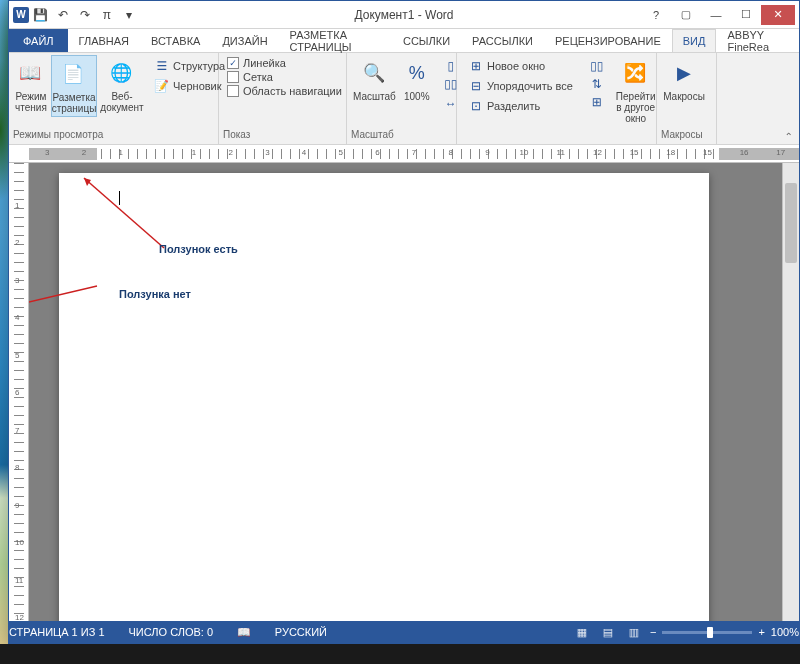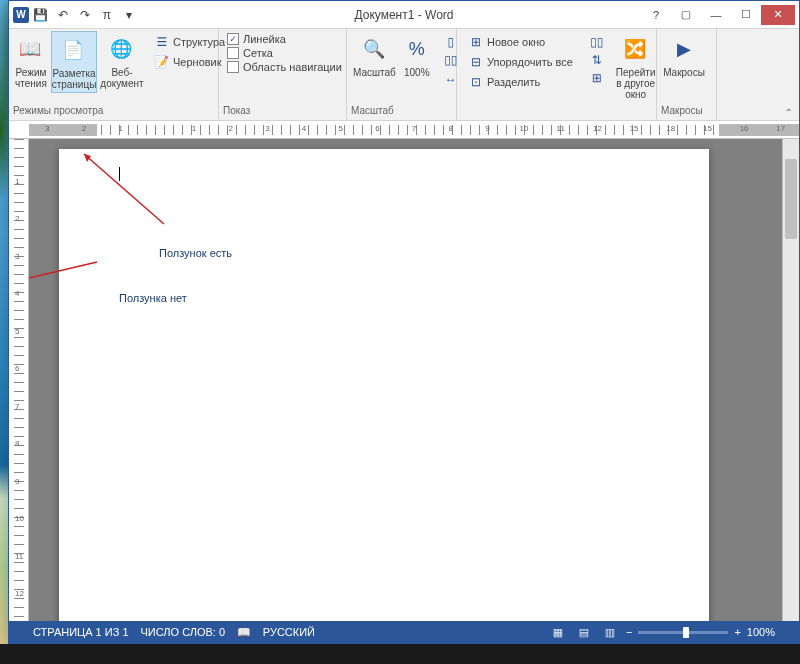--- a/index.html
+++ b/index.html
@@ -39,25 +39,25 @@
 .ruler-nums { position:absolute; left:20px; right:0; top:3px; display:flex; font-size:8px; }
 .ruler-nums span { width:37.5px; text-align:center; }
 .document-area { flex:1; display:flex; background:#808080; overflow:hidden; position:relative; }
 .ruler-v { width:20px; background:#fff; border-right:1px solid #c0c0c0; position:relative; }
 .ruler-v::before { content:''; position:absolute; top:0; bottom:0; left:5px; width:10px; background: repeating-linear-gradient(180deg, #888 0, #888 1px, transparent 1px, transparent 9px); }
 .ruler-v-nums { position:absolute; left:6px; top:0; font-size:8px; color:#666; display:flex; flex-direction:column; }
 .ruler-v-nums span { height:37.5px; }
 .page-wrap { flex:1; overflow:auto; padding:10px 30px; }
 .page { width:650px; min-height:800px; background:#fff; box-shadow: 0 2px 8px rgba(0,0,0,0.4); padding:18px 60px; position:relative; }
 .cursor-line { width:1px; height:14px; background:#000; }
-.annotation { position:absolute; font-size:11px; color:#1a3c6e; font-weight:400;margin-top:28px; }
+.annotation { position:absolute; font-size:11px; color:#1a3c6e; font-weight:700; }
 .arrow { position:absolute; pointer-events:none; }
 .scrollbar-v { position:absolute; right:0; top:0; bottom:0; width:17px; background:#e8e8e8; border-left:1px solid #c0c0c0; }
 .scrollbar-v .thumb { position:absolute; left:2px; right:2px; top:20px; height:80px; background:#c0c0c0; border-radius:2px; }
-.statusbar { height:22px; background:#2b579a; color:#fff; display:flex; align-items:center; font-size:11px; padding:0 24px; gap:12px; }
+.statusbar { height:22px; background:#2b579a; color:#fff; display:flex; align-items:center; font-size:11px; padding:0 0; gap:24px; }
 .status-right { margin-left:auto; display:flex; align-items:center; gap:6px; }
 .view-btn { width:20px; height:16px; display:flex; align-items:center; justify-content:center; cursor:pointer; opacity:0.85; }
 .zoom-slider { width:90px; height:3px; background:#6a8bbf; position:relative; }
 .zoom-slider::before { content:''; position:absolute; left:50%; top:-4px; width:6px; height:11px; background:#fff; border-radius:1px; }
 .taskbar { position:absolute; left:0; right:0; bottom:0; height:20px; background:#1a1a1a; z-index:2; }
 </style>
 </head>
 <body>
 
 <div class="desktop-bg"></div>
@@ -77,20 +77,32 @@
     <div class="title-center">Документ1 - Word</div>
     <div class="win-controls">
       <div class="win-btn">?</div>
       <div class="win-btn">▢</div>
       <div class="win-btn">—</div>
       <div class="win-btn">☐</div>
       <div class="win-btn close">✕</div>
     </div>
   </div>
 
+  <div class="ribbon-tabs">
+    <div class="tab-file">ФАЙЛ</div>
+    <div class="tab">ГЛАВНАЯ</div>
+    <div class="tab">ВСТАВКА</div>
+    <div class="tab">ДИЗАЙН</div>
+    <div class="tab">РАЗМЕТКА СТРАНИЦЫ</div>
+    <div class="tab">ССЫЛКИ</div>
+    <div class="tab">РАССЫЛКИ</div>
+    <div class="tab">РЕЦЕНЗИРОВАНИЕ</div>
+    <div class="tab active">ВИД</div>
+    <div class="tab" style="text-transform:none">ABBYY FineRea</div>
+  </div>
 
   <div class="ribbon">
     <div class="ribbon-group" style="width:210px">
       <div class="group-body">
         <div class="big-btn">
           <div class="big-icon">📖</div>
           <span>Режим чтения</span>
         </div>
         <div class="big-btn active">
           <div class="big-icon">📄</div>

